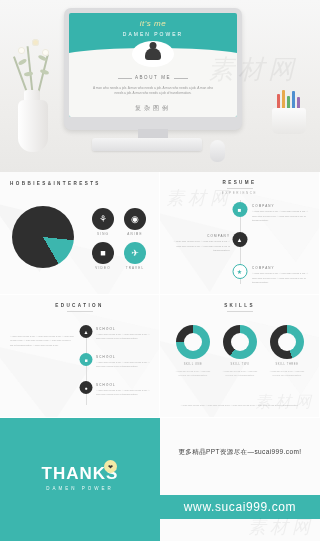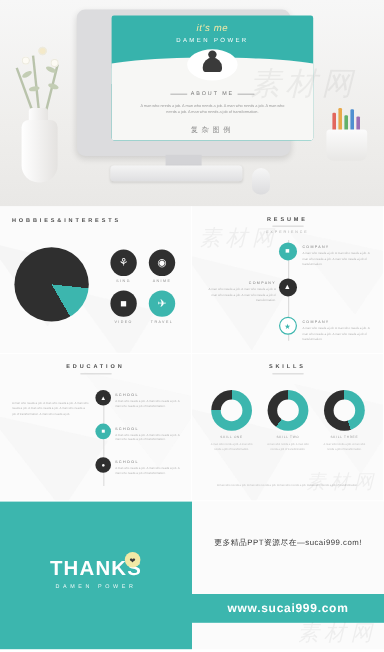--- a/index.html
+++ b/index.html
@@ -46,21 +46,21 @@
   .monitor { position: absolute; left: 64px; top: 8px; width: 178px; height: 122px; }
   .screen-frame {
     position: absolute; inset: 0;
     background: #dcdcde;
     border-radius: 7px;
     padding: 5px 5px 13px 5px;
     box-shadow: 0 2px 5px rgba(0,0,0,.12);
   }
   .screen {
     position: relative; width: 100%; height: 100%;
-    background: #37b3ac; overflow: hidden; border-radius: 2px; margin-left: 24px;
+    background: #37b3ac; overflow: hidden; border-radius: 2px;
   }
   .screen-white {
     position: absolute; left: 0; right: 0; top: 42%; bottom: 0; background: #f7f7f5;
   }
   .screen-curve {
     position: absolute; left: -10%; right: -10%; top: 34%; height: 22px;
     background: #f7f7f5; border-radius: 50% 50% 0 0;
   }
   .badge-ellipse {
     position: absolute; left: 50%; top: 27%; transform: translateX(-50%);
@@ -224,21 +224,21 @@
   }
   .promo { position: relative; width: 160px; height: 123px; background: #fbfbfb; }
   .promo-top {
     position: absolute; left: 0; right: 0; top: 30px; text-align: center;
     font-size: 6.5px; color: #3b3b3b; letter-spacing: .4px;
   }
   .promo-bar {
     position: absolute; left: 0; right: 0; bottom: 22px; height: 24px; background: #3cb6ae;
     display: flex; align-items: center; justify-content: center;
   }
-  .promo-bar span { color: #fff; font-size: 10px; letter-spacing: .6px; font-weight: bold; }
+  .promo-bar span { color: #fff; font-size: 12px; letter-spacing: .6px; }
 </style>
 </head>
 <body>
 
 <div class="page">
 
   <div class="hero">
     <div class="hero-bg"></div>
 
     <div class="plant">

